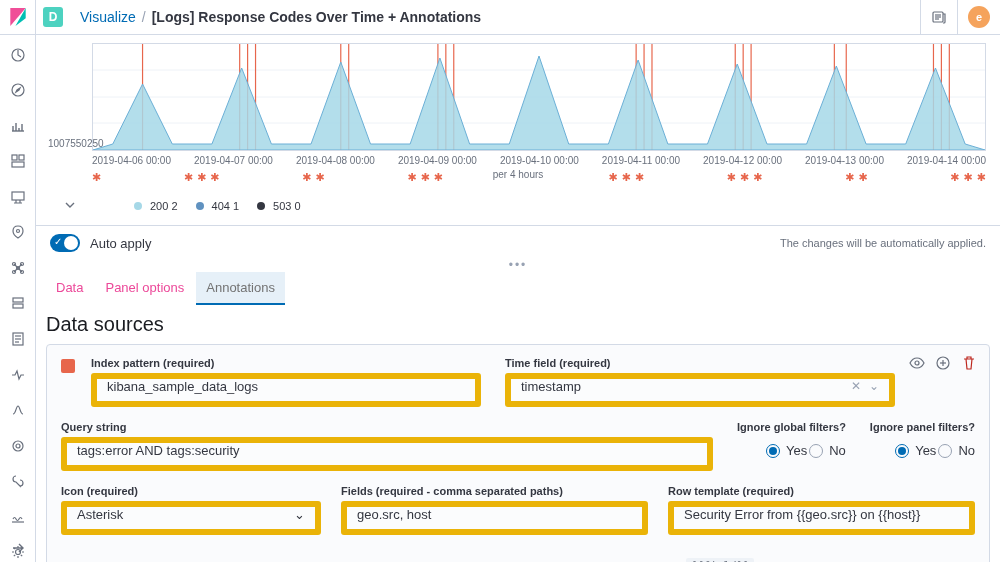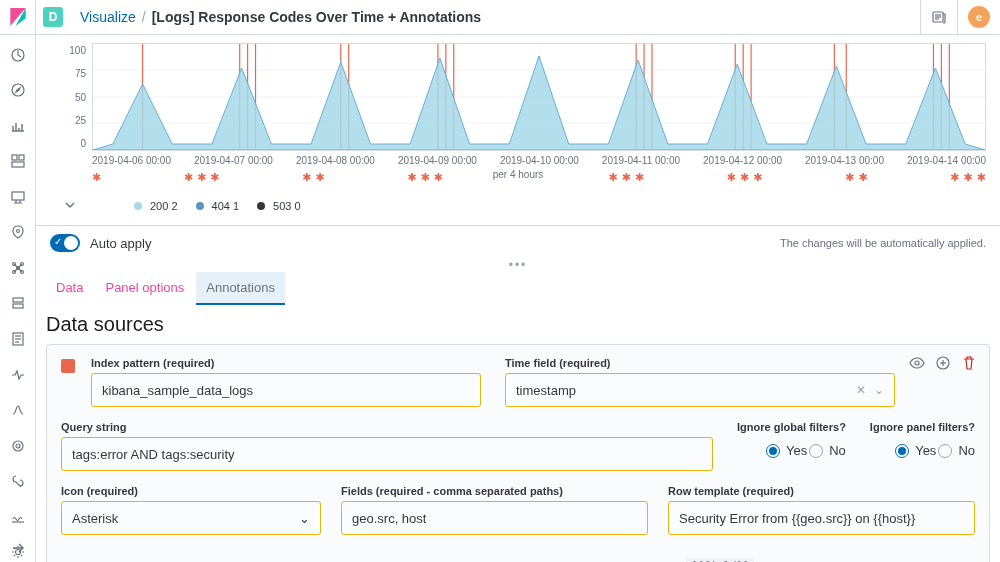--- a/index.html
+++ b/index.html
@@ -23,21 +23,21 @@
 .sidebar { width: 36px; border-right:1px solid #d3dae6; display:flex; flex-direction:column; align-items:center; padding-top:10px; gap: 16px; color:#98a2b3; position:relative;}
 .sidebar-item { width:20px; height:20px; display:flex;align-items:center;justify-content:center; color:#69707d;}
 .sidebar-bottom { position:absolute; bottom: 6px; width:36px; display:flex; align-items:center; justify-content:center; color:#69707d;}
 
 
 .main { flex:1; display:flex; flex-direction:column; overflow:hidden; }
 
 
 .chart-wrap { padding: 8px 12px 0 12px; position:relative;}
 .chart-area { position:relative; height: 150px; }
-.y-axis { position:absolute; left:0; top:0; height:108px; width:38px; display:flex; flex-direction:column; justify-content:space-between; align-items:flex-end; font-size:10px; color:#69707d; padding-top:2px; padding-bottom:2px;}
+.y-axis { position:absolute; left:0; top:0; height:108px; width:38px; display:flex; flex-direction:row; justify-content:space-between; align-items:flex-end; font-size:10px; color:#69707d; padding-top:2px; padding-bottom:2px;}
 .plot { position:absolute; left:44px; right:2px; top:0; height:108px; border:1px solid #d3dae6; }
 .plot svg { width:100%; height:106px; display:block;}
 .x-axis { position:absolute; left:44px; right:2px; top:112px; display:flex; justify-content:space-between; font-size:10px; color:#69707d;}
 .markers { position:absolute; left:44px; right:2px; top:128px; height:12px; display:flex; justify-content:space-between; }
 .marker-group { display:flex; gap:4px; color:#e7664c; font-size:11px;}
 .chart-footer { display:flex; align-items:center; gap:36px; font-size:11px; color:#69707d; padding: 4px 0 6px 14px;}
 .legend { display:flex; gap:18px; font-size:11px; color:#343741; padding-left:12px;}
 .legend-dot { width:8px; height:8px; border-radius:50%; display:inline-block; margin-right:4px; vertical-align:middle;}
 .legend-item{display:flex;align-items:center;gap:4px;}
 .collapse-icon { color:#69707d; padding-right:8px;}
@@ -63,21 +63,21 @@
 .section-title { font-size:20px; font-weight:400; color:#1a1c21; margin-bottom:8px;}
 .datasource { border:1px solid #d3dae6; border-radius:4px; background:#fafbfd; padding: 12px 14px 14px 14px; position:relative;}
 .ds-header { display:flex; gap:16px; align-items:flex-start; }
 .color-swatch { width:14px;height:14px;background:#e7664c; border-radius:2px; margin-top:2px; flex-shrink:0;}
 .ds-actions { position:absolute; right:12px; top:10px; display:flex; gap:10px; color:#69707d;}
 .ds-actions .del { color:#bd271e;}
 
 .form-grid { flex:1; display:grid; grid-template-columns: 1fr 1fr; column-gap: 24px; row-gap: 14px; padding-right: 80px;}
 .field { display:flex; flex-direction:column; gap:4px; }
 .field-label { font-size:11px; font-weight:600; color:#343741;}
-.input, .select { height:34px; border:1px solid #eab308; border-radius:3px; background:#fbfcfd; padding: 0 10px; font-size:13px; color:#343741; display:flex; align-items:center; justify-content:space-between;}
+.input, .select { height:34px; border:6px solid #eab308; border-radius:3px; background:#fbfcfd; padding: 0 10px; font-size:13px; color:#343741; display:flex; align-items:flex-start; justify-content:space-between;}
 .select .clear { color:#98a2b3; font-size:12px; display:flex; gap:8px; align-items:center;}
 .row2 { margin-top:14px; display:flex; gap:24px; align-items:flex-start;}
 .row2 .query { flex:1; }
 .filters-group { display:flex; flex-direction:column; gap:6px; align-items:flex-end;}
 .radio-row { display:flex; gap:2px; font-size:13px; margin-top:4px;}
 .radio { width:14px;height:14px;border-radius:50%; border:1px solid #98a2b3; display:inline-block; position:relative; vertical-align:middle;}
 .radio.checked { border-color:#006bb4; }
 .radio.checked::after{content:"";width:8px;height:8px;background:#006bb4;border-radius:50%;position:absolute;left:2px;top:2px;}
 .radio-item{display:flex;align-items:center;gap:6px;}
 

